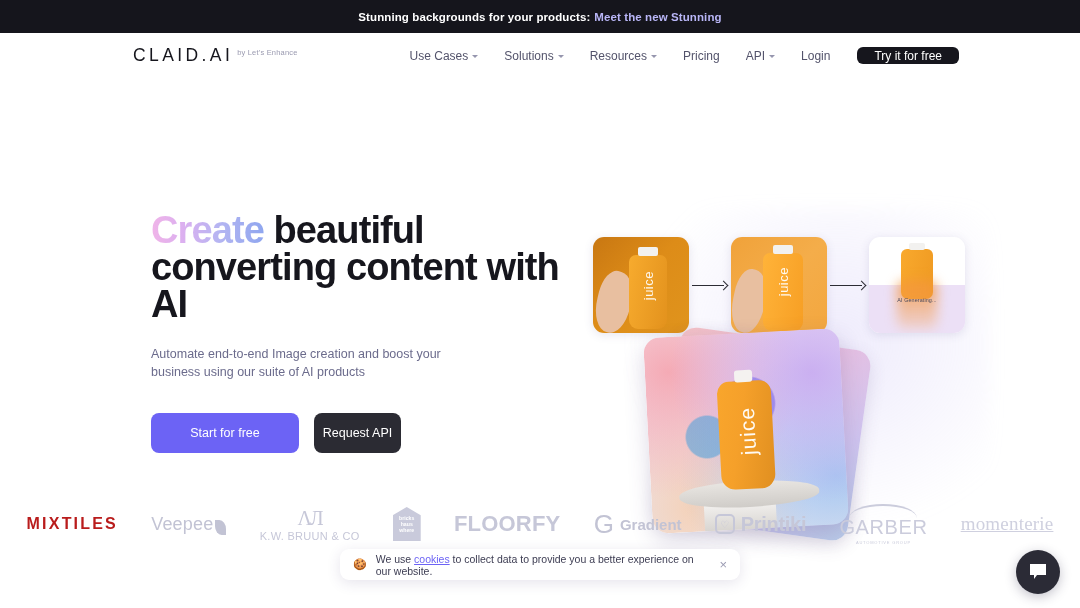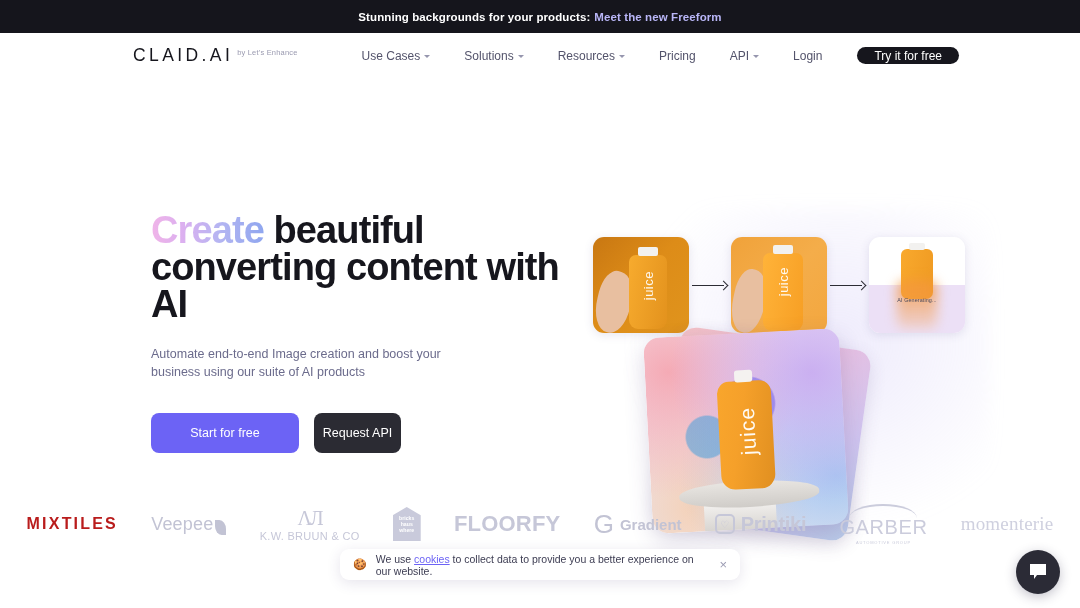--- a/index.html
+++ b/index.html
@@ -34,34 +34,34 @@
   .logo-wrap { display: flex; align-items: flex-start; gap: 4px; cursor: pointer; }
   .logo-main {
     font-size: 17.5px; color: #16161d; letter-spacing: 3.4px;
     font-weight: 400; line-height: 1;
     font-family: "Liberation Sans", sans-serif;
   }
   .logo-sub {
     font-size: 7.5px; color: #9a9ab0; letter-spacing: .2px;
     margin-top: 1px; white-space: nowrap;
   }
-  .nav { margin-left: auto; display: flex; align-items: center; gap: 8px; }
+  .nav { margin-left: auto; display: flex; align-items: center; gap: 0; }
   .nav-item {
     display: flex; align-items: center; gap: 4px;
     font-size: 12px; color: #53536b; padding: 0 13px; cursor: pointer; white-space: nowrap;
   }
   .caret {
     width: 0; height: 0; border-left: 3.2px solid transparent; border-right: 3.2px solid transparent;
     border-top: 3.6px solid #9696ae; display:inline-block; margin-top:1px;
   }
   .cta-btn {
     margin-left: 14px;
     background: #16161d; color: #fff;
     font-size: 12px; font-weight: 400;
-    border-radius: 13px; border: none;
+    border-radius: 6px; border: none;
     height: 17px; padding: 0 17px; cursor: pointer;
     font-family: "Liberation Sans", sans-serif;
     white-space: nowrap;
   }
 
   
   .hero { position: relative; width: 100%; height: 415px; }
   .hero-left {
     position: absolute; left: 151px; top: 134px; width: 420px;
   }
@@ -218,21 +218,21 @@
     display:flex;align-items:center;justify-content:center;font-size:10px;
   }
   .l-printiki .t { font-size: 20px; font-weight: 700; letter-spacing:-.3px; }
   .l-garber { position: relative; display:flex; flex-direction:column; align-items:center; color:#cbccdc; }
   .l-garber .arc {
     width: 68px; height: 14px; border-top: 2px solid #cbccdc; border-radius: 50%/100% 100% 0 0;
     margin-bottom: -2px;
   }
   .l-garber .t { font-size: 20px; font-weight: 400; letter-spacing: .6px; }
   .l-garber .s { font-size: 4px; letter-spacing: .8px; margin-top:1px; }
-  .l-moment { font-size: 19px; color:#cfd0df; font-family:"Liberation Serif", serif; letter-spacing:.2px; }
+  .l-moment { font-size: 19px; color:#cfd0df; font-family:"Liberation Serif", serif; letter-spacing:.2px;text-decoration:underline; }
 
   
   .cookie {
     position: absolute; left: 340px; top: 549px; width: 400px; height: 31px;
     background: #fff; border-radius: 9px;
     box-shadow: 0 3px 14px rgba(60,50,110,.13);
     display: flex; align-items: center; padding: 0 13px; gap: 9px;
     font-size: 10.5px; color: #3c3c52;
   }
   .cookie-emoji { font-size: 11px; }
@@ -249,21 +249,21 @@
     box-shadow: 0 3px 12px rgba(40,35,70,.28); cursor: pointer;
   }
 </style>
 </head>
 <body>
 
 <div class="page">
 
   <div class="announce">
     <span class="a-text">Stunning backgrounds for your products:</span>
-    <a class="a-link">Meet the new Freeform</a>
+    <a class="a-link">Meet the new Stunning</a>
   </div>
 
   <div class="header">
     <div class="logo-wrap">
       <span class="logo-main">CLAID.AI</span>
       <span class="logo-sub">by Let's Enhance</span>
     </div>
     <div class="nav">
       <div class="nav-item">
         <span>Use Cases</span>

